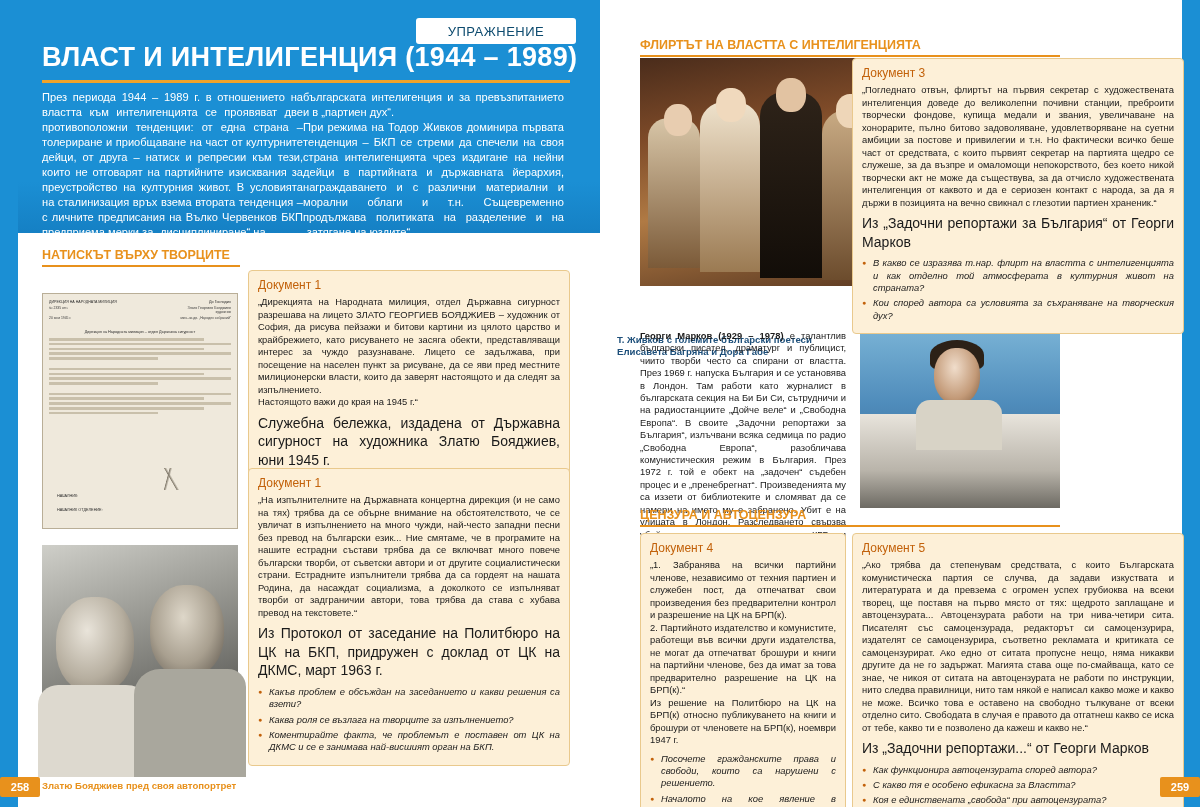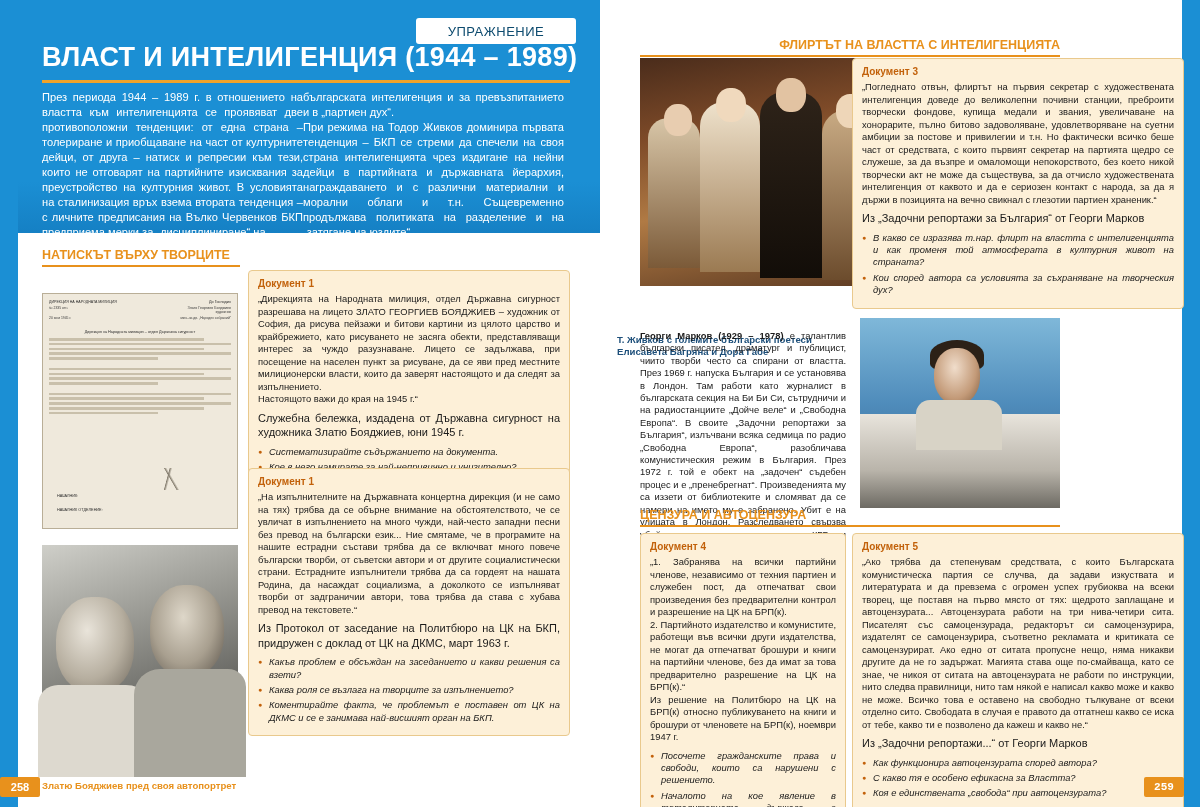--- a/index.html
+++ b/index.html
@@ -56,23 +56,23 @@
   .section-rule { height: 2px; background: #e8911c; }
 
   
   .doc {
     position: absolute;
     background: #fdf0d8;
     border: 1px solid #e9c98d;
     border-radius: 4px;
     padding: 7px 9px 8px 9px;
   }
-  .doc-title { color: #c2610a; font-weight: bold; font-size: 10px; margin-bottom: 4px; }
+  .doc-title { color: #c2610a; font-weight: normal; font-size: 12px; margin-bottom: 4px; }
   .doc-body { font-size: 9.4px; line-height: 1.33; color: #1a1a1a; text-align: justify; }
-  .doc-src { font-size: 11px; line-height: 1.33; color: #1a1a1a; margin-top: 5px; text-align: justify;}
+  .doc-src { font-size: 14px; line-height: 1.33; color: #1a1a1a; margin-top: 5px; text-align: justify;}
   .q-list { margin: 6px 0 0 0; padding: 0; list-style: none; }
   .q-list li {
     font-size: 9.4px; line-height: 1.32; color: #1a1a1a; font-style: italic;
     padding-left: 11px; position: relative; margin-bottom: 3px; text-align: justify;
   }
   .q-list li::before {
     content: "\25CF"; position: absolute; left: 0; top: 0; color: #c2610a; font-size: 7px; line-height: 1.8;
   }
   .cap {
     position: absolute; font-size: 9.6px; font-weight: bold; line-height: 1.25;
@@ -155,21 +155,21 @@
     position:absolute; left: 56px; top: 82px; width: 86px; height: 50px; background:#d8d3c6; border-radius: 14px 14px 0 0;
   }
 
   
   .page-num {
     position: absolute; bottom: 10px; width: 40px; height: 20px;
     background: #e8911c; color: #fff; font-size: 11px; font-weight: bold;
     display: flex; align-items: center; justify-content: center; border-radius: 2px;
   }
   .pn-left { left: 0; }
-  .pn-right { right: 16px; font-family: Liberation Mono, monospace; }
+  .pn-right { right: 0; }
 
   .bio-box {
     position: absolute; left: 640px; top: 330px; width: 206px;
     font-size: 9.4px; line-height: 1.32; color: #1a1a1a; text-align: justify;
   }
   .bio-box b { color: #1a1a1a; }
 </style>
 </head>
 <body>
 
@@ -265,21 +265,21 @@
       </ul>
     </div>
 
     <div class="page-num pn-left">258</div>
   </div>
 
   <div class="right-page">
     <div class="right-edge-strip"></div>
   </div>
 
-  <div class="section-label-wrap" style="left:640px; top:38px; width:420px;align-items:flex-end;">
+  <div class="section-label-wrap" style="left:640px; top:38px; width:420px;">
     <div class="section-label">ФЛИРТЪТ НА ВЛАСТТА С ИНТЕЛИГЕНЦИЯТА</div>
     <div class="section-rule" style="width:420px;"></div>
   </div>
 
   <div class="photo-zhivkov">
     <div class="pz-fig" style="left:8px;top:60px;width:52px;height:150px;background:linear-gradient(180deg,#d8c6a8,#7b5a38);border-radius:20px 20px 0 0;"></div>
     <div class="pz-fig" style="left:60px;top:44px;width:60px;height:170px;background:linear-gradient(180deg,#efe2cc,#9b7a52);border-radius:24px 24px 0 0;"></div>
     <div class="pz-fig" style="left:120px;top:34px;width:62px;height:186px;background:linear-gradient(180deg,#2e2319,#120d08);border-radius:24px 24px 0 0;"></div>
     <div class="pz-fig" style="left:182px;top:52px;width:62px;height:170px;background:linear-gradient(180deg,#c9ab84,#6c4c2d);border-radius:24px 24px 0 0;"></div>
     <div style="position:absolute;left:24px;top:46px;width:28px;height:32px;border-radius:46%;background:#e8cdb0"></div>
@@ -299,21 +299,21 @@
     <div class="pm-hair"></div>
     <div class="pm-head"></div>
     <div class="pm-torso"></div>
   </div>
 
   <div class="doc" style="left:852px; top:58px; width:332px;">
     <div class="doc-title">Документ 3</div>
     <div class="doc-body">„Погледнато отвън, флиртът на първия секретар с художествената интелигенция доведе до великолепни почивни станции, преброити творчески фондове, купища медали и звания, увеличаване на хонорарите, пълно битово задоволяване, удовлетворяване на суетни амбиции за постове и привилегии и т.н. Но фактически всичко беше част от средствата, с които първият секретар на партията щедро се служеше, за да възпре и омаломощи непокорството, без което никой творчески акт не може да съществува, за да отчисло художествената интелигенция от каквото и да е сериозен контакт с народа, за да я държи в позицията на вечно свикнал с глезотии партиен храненик.“</div>
     <div class="doc-src">Из „Задочни репортажи за България“ от Георги Марков</div>
     <ul class="q-list">
-      <li>В какво се изразява т.нар. флирт на властта с интелигенцията и как променя той атмосферата в културния живот на страната?</li>
+      <li>В какво се изразява т.нар. флирт на властта с интелигенцията и как отделно той атмосферата в културния живот на страната?</li>
       <li>Кои според автора са условията за съхраняване на творческия дух?</li>
     </ul>
   </div>
 
   <div class="section-label-wrap" style="left:640px; top:508px; width:420px;">
     <div class="section-label">ЦЕНЗУРА И АВТОЦЕНЗУРА</div>
     <div class="section-rule" style="width:420px;"></div>
   </div>
 
   <div class="doc" style="left:640px; top:533px; width:206px;">

